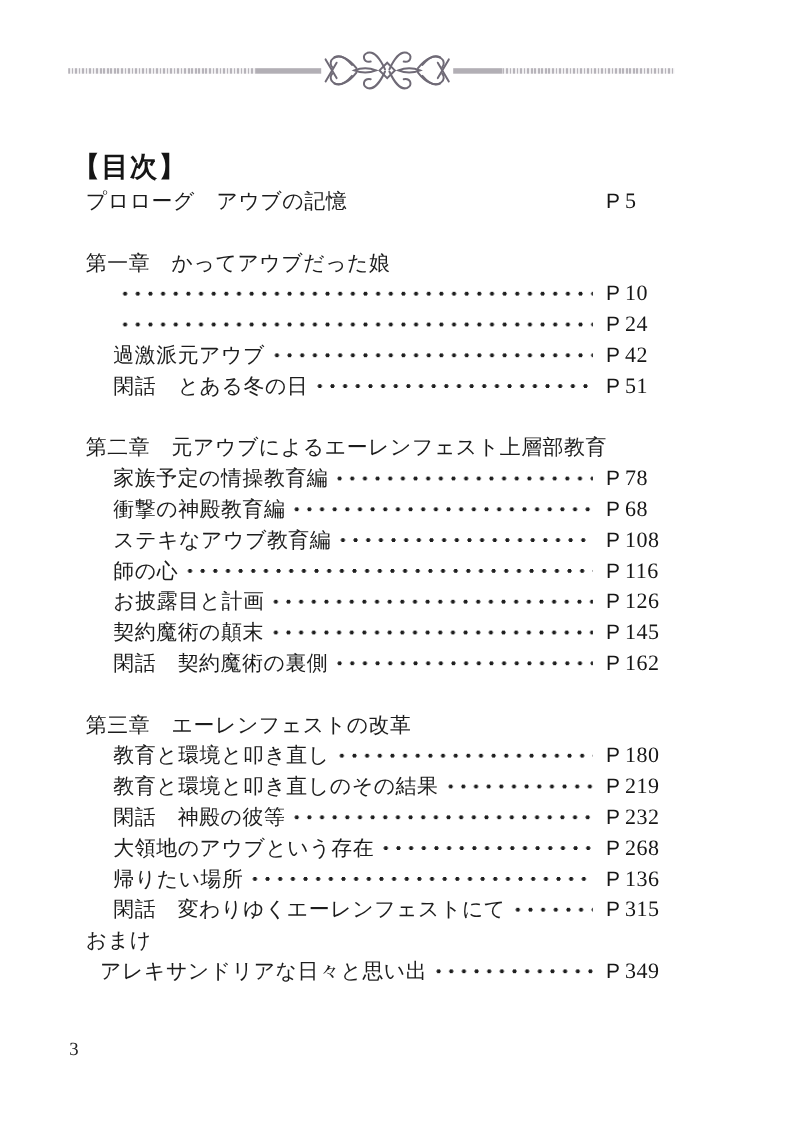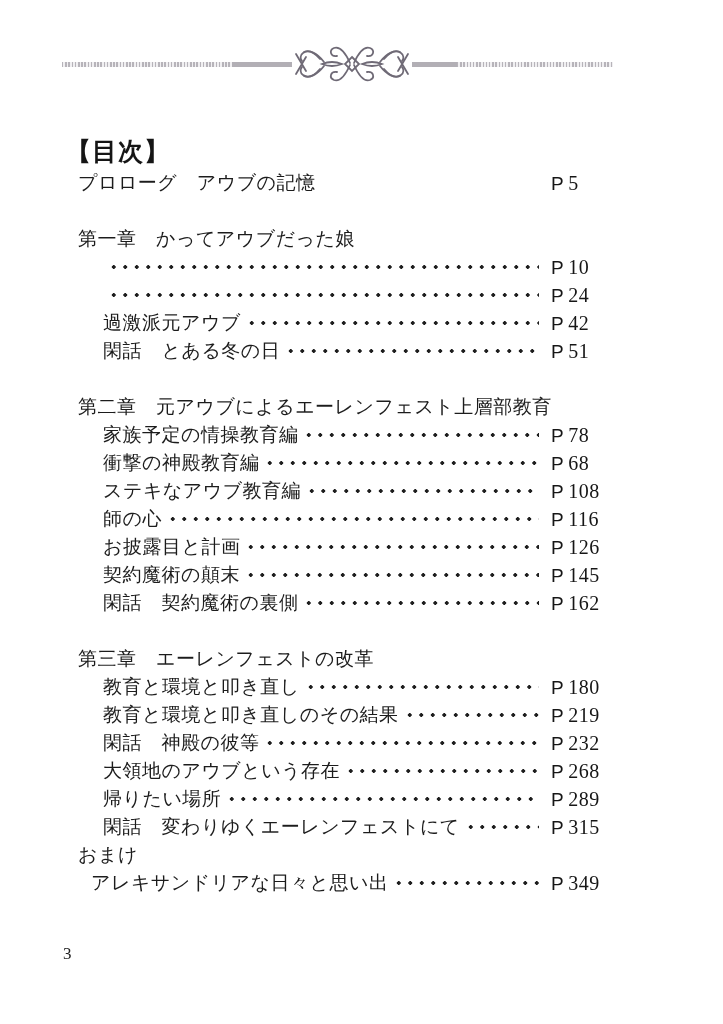--- a/index.html
+++ b/index.html
@@ -285,21 +285,21 @@
         <span class="pnum">
           <span class="p">P</span>
           <span class="num">268</span>
         </span>
       </div>
       <div class="row item">
         <span class="title">帰りたい場所</span>
         <span class="leader"></span>
         <span class="pnum">
           <span class="p">P</span>
-          <span class="num">289</span>
+          <span class="num">136</span>
         </span>
       </div>
       <div class="row item">
         <span class="title">閑話　変わりゆくエーレンフェストにて</span>
         <span class="leader"></span>
         <span class="pnum">
           <span class="p">P</span>
           <span class="num">315</span>
         </span>
       </div>

